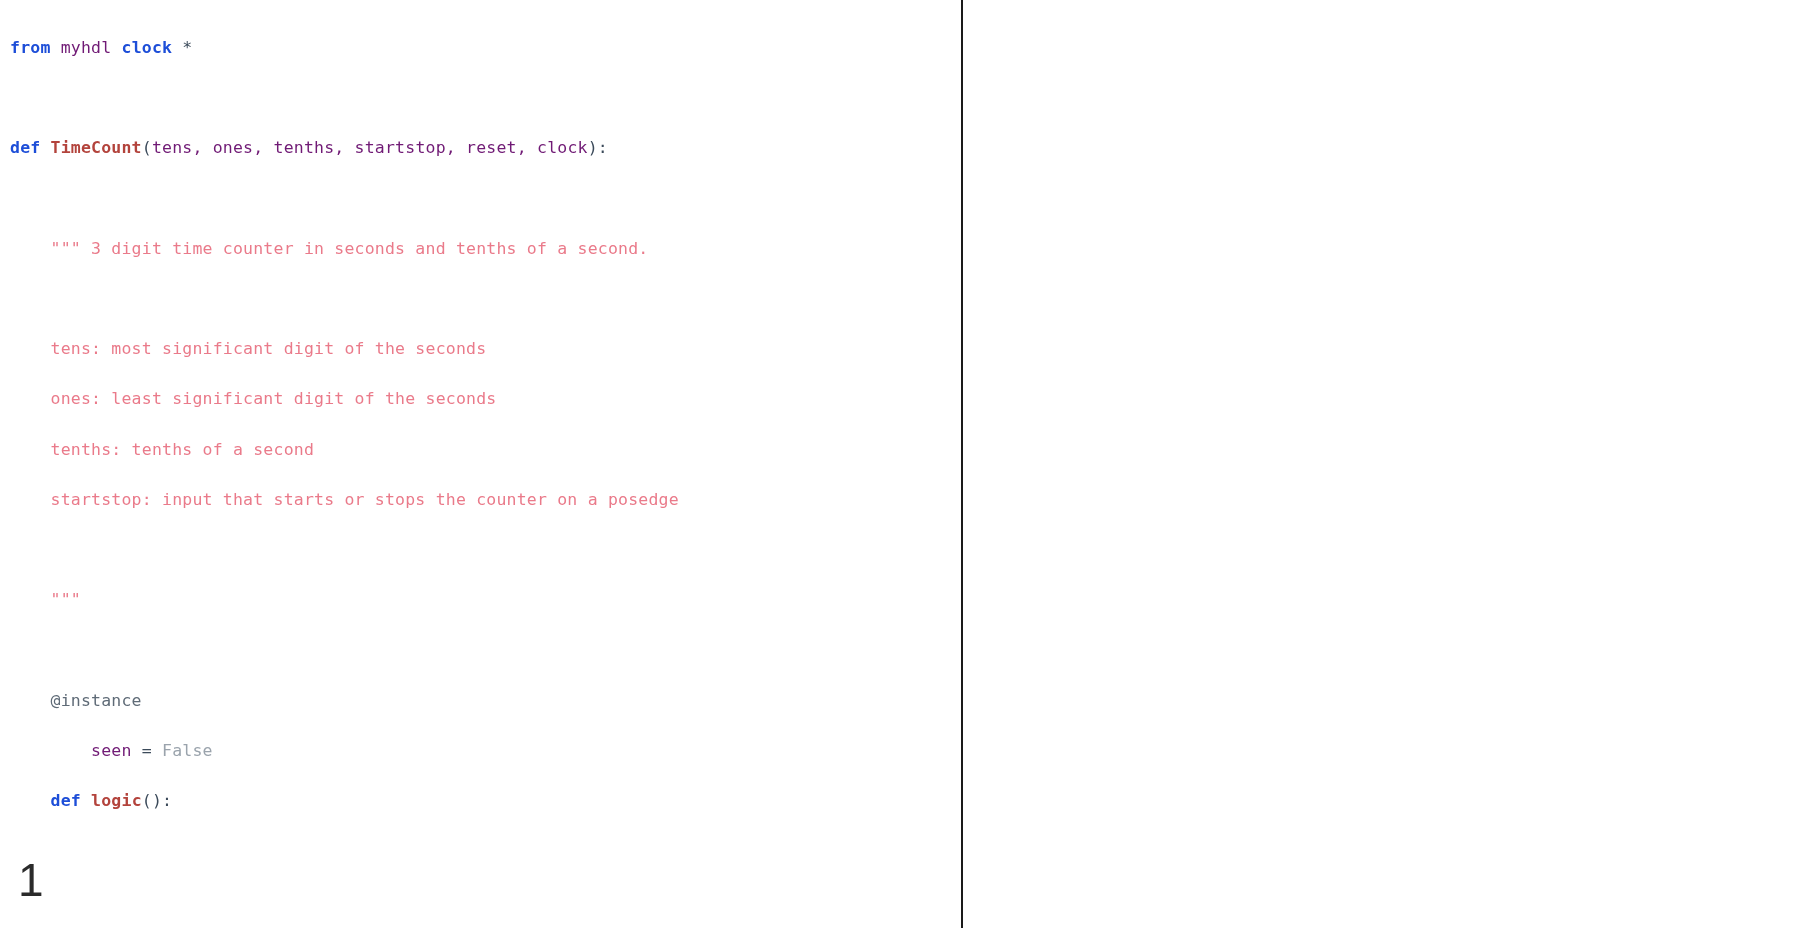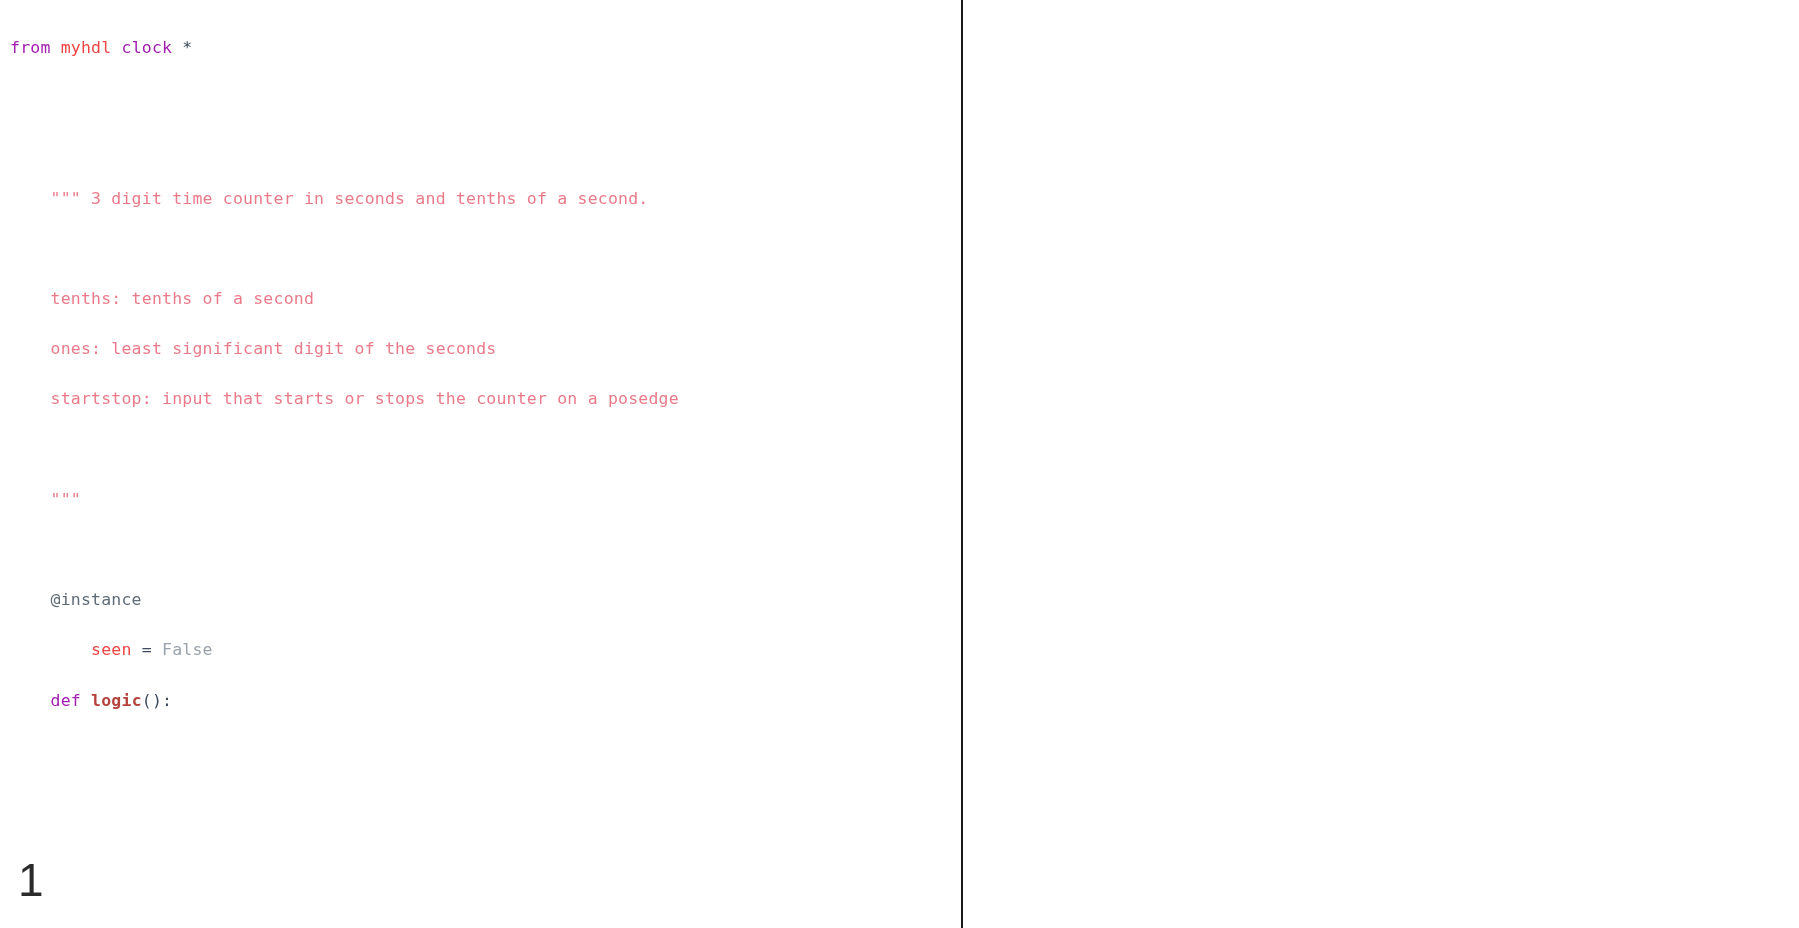--- a/index.html
+++ b/index.html
@@ -41,50 +41,52 @@
     line-height: 25.1px;
     letter-spacing: 0.2px;
     color: #3b4a5a;
     -webkit-font-smoothing: antialiased;
   }
   #code-left  { left: 10px;  top: 10px; }
 
   .ln { display: block; height: 25.1px; }
 
   
-  .kw   { color: #a21caf; font-weight: normal; }      
+  .kw   { color: #1d4ed8; font-weight: bold; }      
   .fn   { color: #b3433c; font-weight: bold; }      
   .doc  { color: #ea7a8a; }                         
   .bi   { color: #9aa3ac; }                         
   .dec  { color: #5f6b77; text-align: right; }                         
   .op   { color: #3b4a5a; }
-  .pl   { color: #ef4444; margin-top: 23px; }                         
+  .pl   { color: #701a75; margin-top: 23px; }                         
 
   .page-number {
     position: absolute;
     font-family: "Liberation Sans", sans-serif;
     font-size: 46px;
     color: #2b2b2b;
     line-height: 1;
   }
   #page-number-left  { left: 18px;  top: 857px; }
 </style>
 </head>
 <body>
 
 <div class="page" id="page-left">
 
   <div class="code-block" id="code-left">
 <span class="ln"><span class="kw">from</span> <span class="pl">myhdl</span> <span class="kw">clock</span> <span class="op">*</span></span>
 <span class="ln"> </span>
+<span class="ln"><span class="kw">def</span> <span class="fn">TimeCount</span><span class="op">(</span><span class="pl">tens, ones, tenths, startstop, reset, clock</span><span class="op">):</span></span>
 <span class="ln"> </span>
 <span class="ln">    <span class="doc">""" 3 digit time counter in seconds and tenths of a second.</span></span>
 <span class="ln"> </span>
+<span class="ln">    <span class="doc">tens: most significant digit of the seconds</span></span>
+<span class="ln">    <span class="doc">ones: least significant digit of the seconds</span></span>
 <span class="ln">    <span class="doc">tenths: tenths of a second</span></span>
-<span class="ln">    <span class="doc">ones: least significant digit of the seconds</span></span>
 <span class="ln">    <span class="doc">startstop: input that starts or stops the counter on a posedge</span></span>
 <span class="ln"> </span>
 <span class="ln">    <span class="doc">"""</span></span>
 <span class="ln"> </span>
 <span class="ln">    <span class="dec">@instance</span></span>
 <span class="ln">        <span class="pl">seen</span> <span class="op">=</span> <span class="bi">False</span></span>
 <span class="ln">    <span class="kw">def</span> <span class="fn">logic</span><span class="op">():</span></span>
 
 
 

